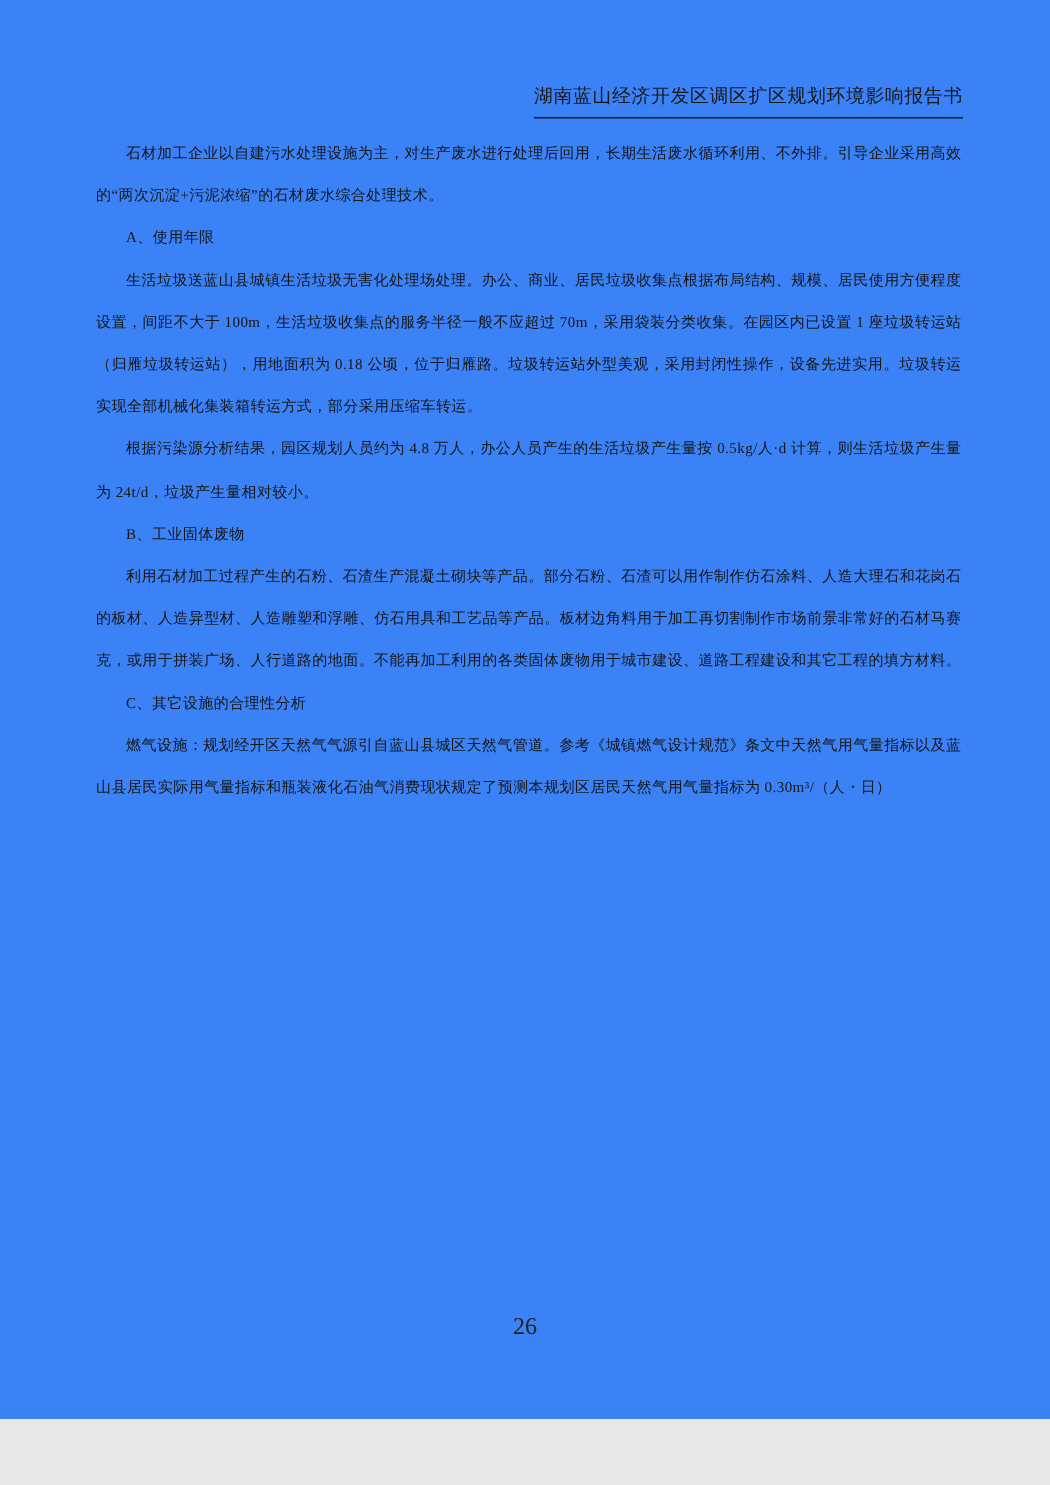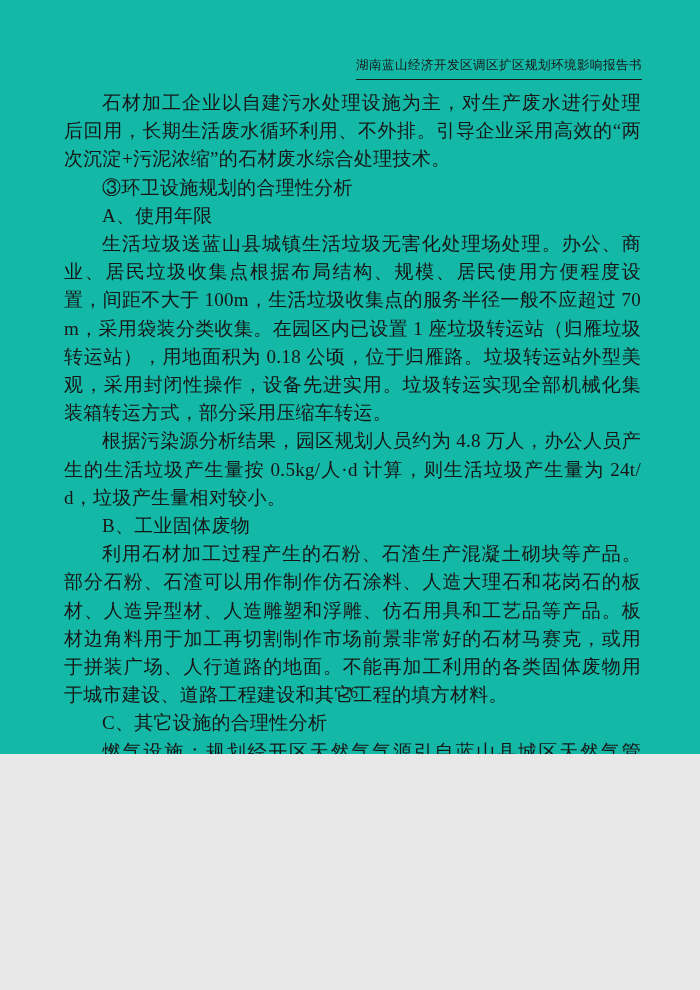--- a/index.html
+++ b/index.html
@@ -1,21 +1,21 @@
 <!DOCTYPE html>
 <html lang="zh"><head>
 <meta charset="utf-8">
 <style>
   html, body { margin: 0; padding: 0; background: #e8e8e8; }
   .page {
     position: relative;
     width: 700px;
-    height: 754px;
+    height: 946px;
     margin: 0 auto;
-    background: #14b8a6;
+    background: #3b82f6;
     font-family: "Liberation Serif", "DejaVu Serif", serif;
     color: #161616;
     overflow: hidden;
   }
   .page-header {
     position: absolute;
     top: 55px;
     left: 60px;
     right: 58px;
     text-align: right;
@@ -29,21 +29,21 @@
     white-space: nowrap;
   }
   .doc-body {
     position: absolute;
     top: 89px;
     left: 64px;
     width: 577px;
   }
   .doc-body p {
     margin: 0;
-    font-size: 19px;
+    font-size: 10px;
     line-height: 28.2px;
     text-align: justify;
     text-indent: 2em;
     letter-spacing: 0.3px;
     word-break: break-all;
   }
   .page-footer {
     position: absolute;
     bottom: 52px;
     left: 0;
@@ -58,21 +58,20 @@
 
 <div class="page">
 
   <header class="page-header">
     <span class="header-text">湖南蓝山经济开发区调区扩区规划环境影响报告书</span>
   </header>
 
   <main class="doc-body">
 
   <p>石材加工企业以自建污水处理设施为主，对生产废水进行处理后回用，长期生活废水循环利用、不外排。引导企业采用高效的“两次沉淀+污泥浓缩”的石材废水综合处理技术。</p>
-      <p>③环卫设施规划的合理性分析</p>
       <p>A、使用年限</p>
       <p>生活垃圾送蓝山县城镇生活垃圾无害化处理场处理。办公、商业、居民垃圾收集点根据布局结构、规模、居民使用方便程度设置，间距不大于 100m，生活垃圾收集点的服务半径一般不应超过 70m，采用袋装分类收集。在园区内已设置 1 座垃圾转运站（归雁垃圾转运站），用地面积为 0.18 公顷，位于归雁路。垃圾转运站外型美观，采用封闭性操作，设备先进实用。垃圾转运实现全部机械化集装箱转运方式，部分采用压缩车转运。</p>
       <p>根据污染源分析结果，园区规划人员约为 4.8 万人，办公人员产生的生活垃圾产生量按 0.5kg/人·d 计算，则生活垃圾产生量为 24t/d，垃圾产生量相对较小。</p>
       <p>B、工业固体废物</p>
       <p>利用石材加工过程产生的石粉、石渣生产混凝土砌块等产品。部分石粉、石渣可以用作制作仿石涂料、人造大理石和花岗石的板材、人造异型材、人造雕塑和浮雕、仿石用具和工艺品等产品。板材边角料用于加工再切割制作市场前景非常好的石材马赛克，或用于拼装广场、人行道路的地面。不能再加工利用的各类固体废物用于城市建设、道路工程建设和其它工程的填方材料。</p>
       <p>C、其它设施的合理性分析</p>
       <p>燃气设施：规划经开区天然气气源引自蓝山县城区天然气管道。参考《城镇燃气设计规范》条文中天然气用气量指标以及蓝山县居民实际用气量指标和瓶装液化石油气消费现状规定了预测本规划区居民天然气用气量指标为 0.30m³/（人・日）</p>
     </main>
 
   <footer class="page-footer">

